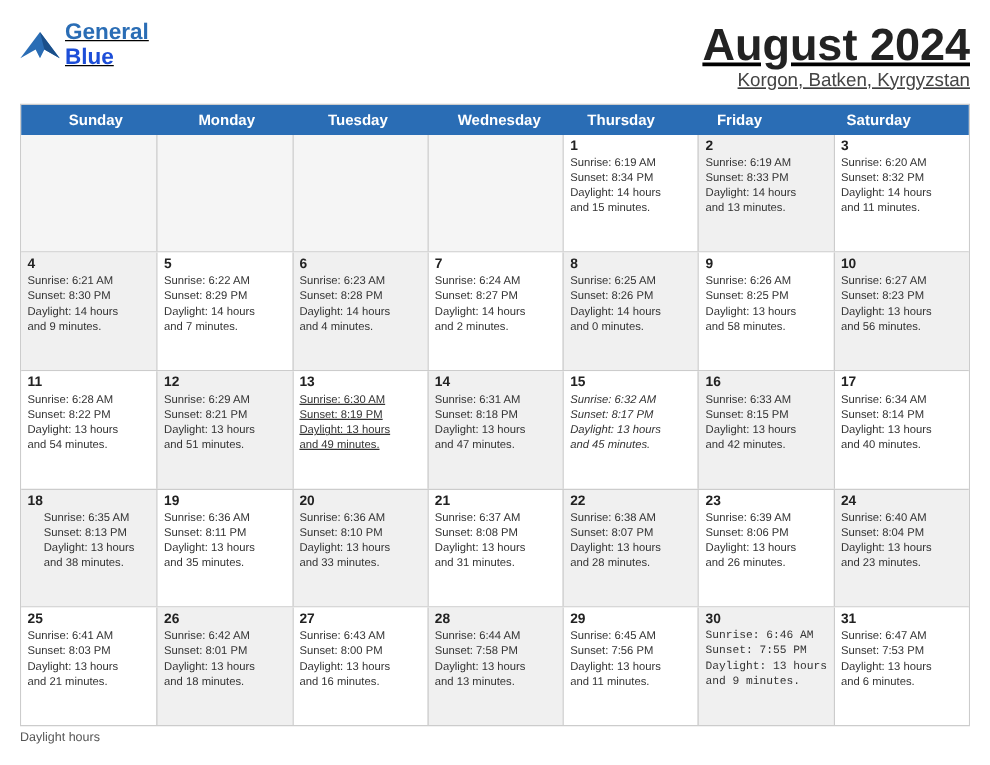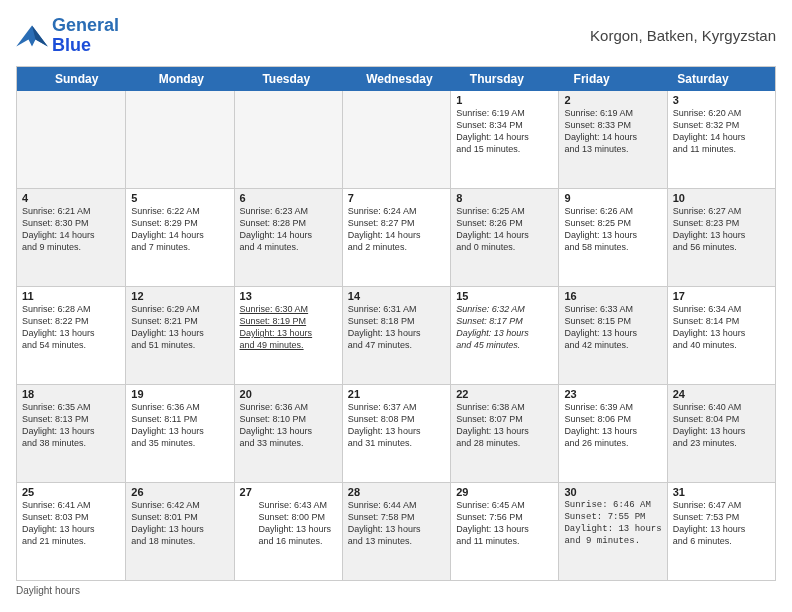--- a/index.html
+++ b/index.html
@@ -13,22 +13,23 @@
     .page {
       width: 792px;
       height: 612px;
       padding: 16px;
       display: flex;
       flex-direction: column;
     }
     .header {
       display: flex;
       justify-content: space-between;
-      align-items: center;
+      align-items: flex-start;
       margin-bottom: 10px;
+      text-decoration: underline;
     }
     .logo {
       display: flex;
       align-items: center;
       gap: 4px;
     }
     .logo-bird {
       width: 32px;
       height: 28px;
     }
@@ -116,20 +117,21 @@
       <svg class="logo-bird" viewBox="0 0 36 32" xmlns="http://www.w3.org/2000/svg">
         <polygon points="0,28 18,4 36,28 22,20 18,28 14,20" fill="#2a6db5"></polygon>
         <polygon points="18,4 36,28 22,20" fill="#1a4f8a"></polygon>
       </svg>
       <div>
         <div style="font-size:18px;font-weight:bold;color:#2a6db5;line-height:1.1;">General</div>
         <div style="font-size:18px;font-weight:bold;color:#1d4ed8;line-height:1.1;">Blue</div>
       </div>
     </div>
     <div class="title-block">
+      <div class="month-year">August 2024</div>
       <div class="location">Korgon, Batken, Kyrgyzstan</div>
     </div>
   </div>
 
   <div class="calendar">
     <div class="cal-header">
     <div class="cal-header-cell">Sunday</div>
         <div class="cal-header-cell">Monday</div>
         <div class="cal-header-cell">Tuesday</div>
         <div class="cal-header-cell">Wednesday</div>
@@ -263,21 +265,21 @@
             <span class="day-num">17</span>
             <div class="cell-text" style="white-space: pre-line;">Sunrise: 6:34 AM
 Sunset: 8:14 PM
 Daylight: 13 hours
 and 40 minutes.</div>
           </div>
         </div>
         <div class="cal-row">
           <div class="cal-cell shaded">
             <span class="day-num">18</span>
-            <div class="cell-text" style="white-space: pre-line;">Sunrise: 6:35 AM
+            <div class="cell-text" style="white-space: pre-line; margin-left: 13px;">Sunrise: 6:35 AM
 Sunset: 8:13 PM
 Daylight: 13 hours
 and 38 minutes.</div>
           </div>
           <div class="cal-cell">
             <span class="day-num">19</span>
             <div class="cell-text" style="white-space: pre-line;">Sunrise: 6:36 AM
 Sunset: 8:11 PM
 Daylight: 13 hours
 and 35 minutes.</div>
@@ -328,21 +330,21 @@
           </div>
           <div class="cal-cell shaded">
             <span class="day-num">26</span>
             <div class="cell-text" style="white-space: pre-line;">Sunrise: 6:42 AM
 Sunset: 8:01 PM
 Daylight: 13 hours
 and 18 minutes.</div>
           </div>
           <div class="cal-cell">
             <span class="day-num">27</span>
-            <div class="cell-text" style="white-space: pre-line; margin-left: 19px;">Sunrise: 6:43 AM
+            <div class="cell-text" style="white-space: pre-line;">Sunrise: 6:43 AM
 Sunset: 8:00 PM
 Daylight: 13 hours
 and 16 minutes.</div>
           </div>
           <div class="cal-cell shaded">
             <span class="day-num">28</span>
             <div class="cell-text" style="white-space: pre-line;">Sunrise: 6:44 AM
 Sunset: 7:58 PM
 Daylight: 13 hours
 and 13 minutes.</div>

